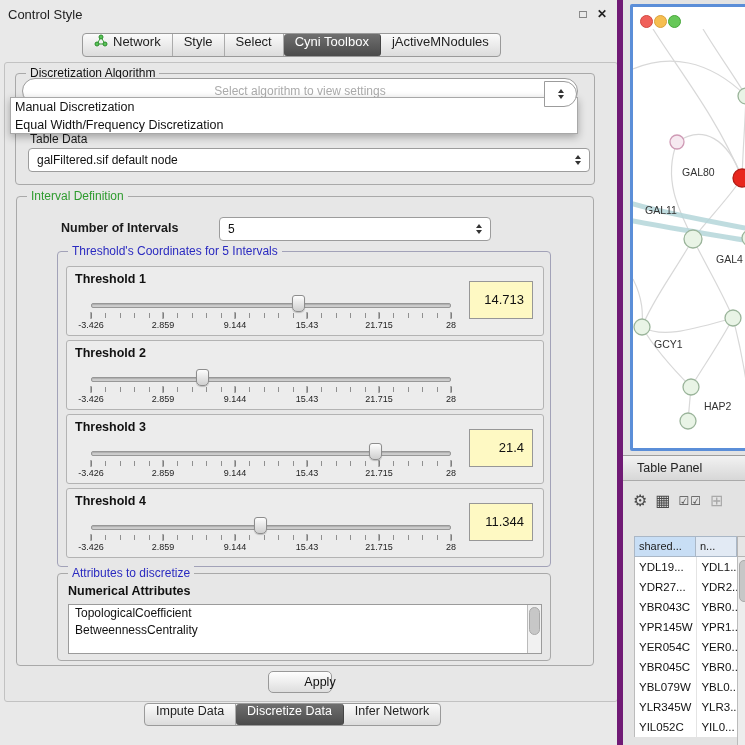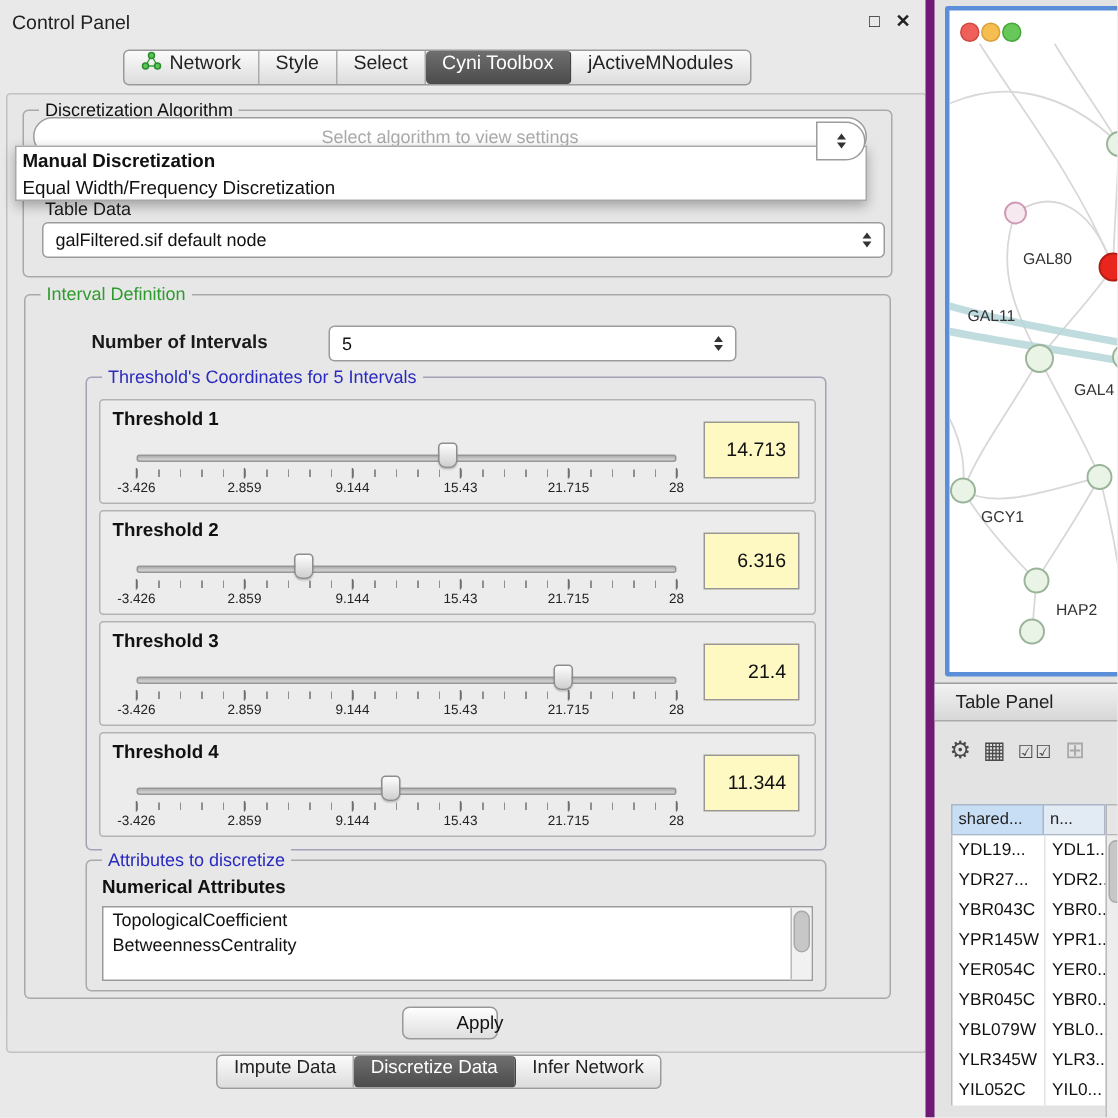--- a/index.html
+++ b/index.html
@@ -32,21 +32,21 @@
   .arr-up { width:0; height:0; border-left:3.5px solid transparent; border-right:3.5px solid transparent; border-bottom:4.5px solid #333; }
   .arr-dn { width:0; height:0; border-left:3.5px solid transparent; border-right:3.5px solid transparent; border-top:4.5px solid #333; }
   
   .algo-combo { left:22px; top:78px; width:556px; height:26px; border-radius:13px; z-index:10; justify-content:center; }
   .algo-placeholder { color:#ababab; font-size:12px; }
   .algo-cap { position:absolute; left:544px; top:81px; width:33px; height:26px; background:#fff;
     border:1px solid #9c9c9c; border-radius:0 13px 13px 0; z-index:30; display:flex; align-items:center; justify-content:center; }
   .popup { position:absolute; left:10px; top:97px; width:568px; height:37px; background:#fff;
     border:1px solid #a8a8a8; box-shadow:0 3px 8px rgba(0,0,0,.3); z-index:20; }
   .popup .opt { height:18px; line-height:18px; padding-left:4px; font-size:12.5px; color:#111; white-space:nowrap; }
-  .popup .opt.b { font-weight:bold; }
+  .popup .opt.b { font-weight:normal; }
   
   .thr-panel { position:absolute; left:8px; width:478px; height:70px; background:#ececec;
     border:1px solid #b3b3b3; border-radius:3px; }
   .thr-label { position:absolute; left:8px; top:5px; font-size:12.5px; font-weight:bold; color:#111; }
   .slider { position:absolute; left:24px; top:24px; width:360px; height:44px; }
   .track { position:absolute; left:0; top:12px; width:360px; height:5px; background:#cdcdcd;
     border:1px solid #979797; border-radius:2px; box-shadow:inset 0 1px 1px rgba(0,0,0,.15); }
   .thumb { position:absolute; top:4px; width:13px; height:17px; background:linear-gradient(#fdfdfd,#cfcfcf);
     border:1px solid #8d8d8d; border-radius:3px 3px 5px 5px; box-shadow:0 1px 1px rgba(0,0,0,.2); }
   .minor { position:absolute; left:0; top:22px; width:361px; height:5px;
@@ -97,21 +97,21 @@
   .tscroll .vthumb { height:42px; top:3px; width:10px; }
   
   .neticon { width:14px; height:13px; }
 </style>
 </head>
 <body>
 
 <div class="screen">
 
   <div class="titlebar">
-    <span class="wtitle">Control Panel</span>
+    <span class="wtitle">Control Style</span>
     <span class="win-btn" style="left:575px">□</span>
     <span class="win-btn" style="left:594px; font-weight:bold">✕</span>
   </div>
 
   <div class="tabstrip" style="left:82px; top:33px">
     <div class="tab">
       <svg class="neticon" viewBox="0 0 14 13">
         <line x1="3" y1="10" x2="7" y2="3" stroke="#3aa33a" stroke-width="1"></line>
         <line x1="11" y1="10" x2="7" y2="3" stroke="#3aa33a" stroke-width="1"></line>
         <line x1="3" y1="10" x2="11" y2="10" stroke="#3aa33a" stroke-width="1"></line>
@@ -213,21 +213,20 @@
             <span class="mtick" style="left:80%"></span>
             <span class="mtick" style="left:100%"></span>
           <span class="tl" style="left:0%">-3.426</span>
           <span class="tl" style="left:20%">2.859</span>
           <span class="tl" style="left:40%">9.144</span>
           <span class="tl" style="left:60%">15.43</span>
           <span class="tl" style="left:80%">21.715</span>
           <span class="tl" style="left:100%">28</span>
           <div class="thumb" style="left: calc(30.9998% - 6.5px);"></div>
         </div>
-        <div class="valbox">6.316</div>
       </div>
 
       <div class="thr-panel" style="top:162px">
         <div class="thr-label">Threshold 3</div>
         <div class="slider">
           <div class="track"></div>
           <div class="minor"></div>
           <span class="mtick" style="left:0%"></span>
             <span class="mtick" style="left:20%"></span>
             <span class="mtick" style="left:40%"></span>

